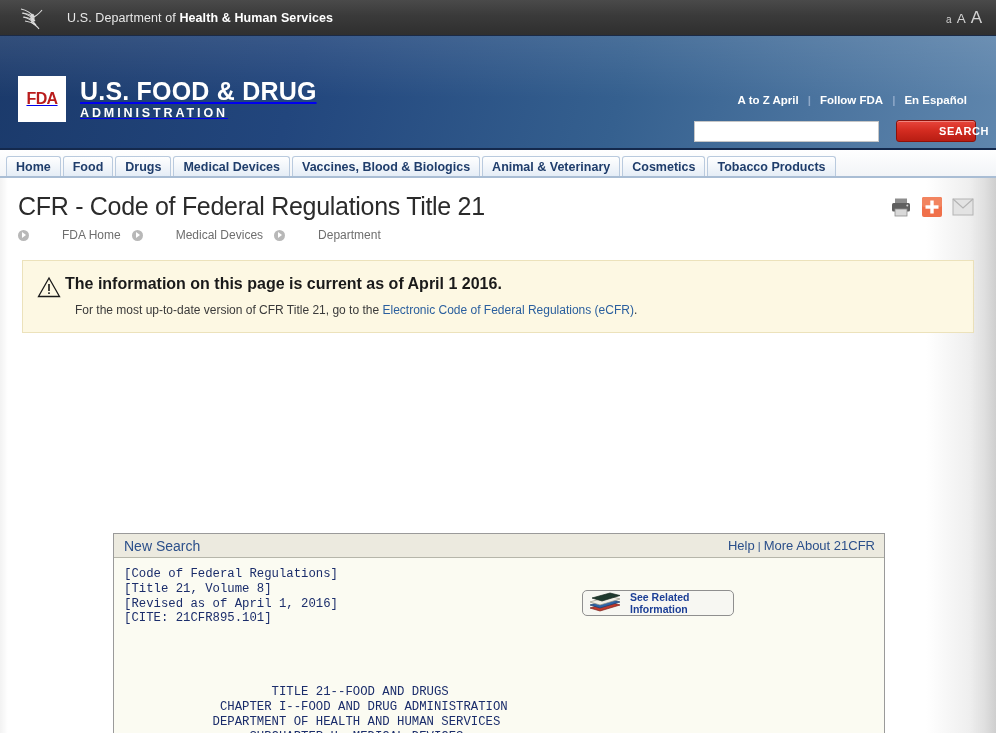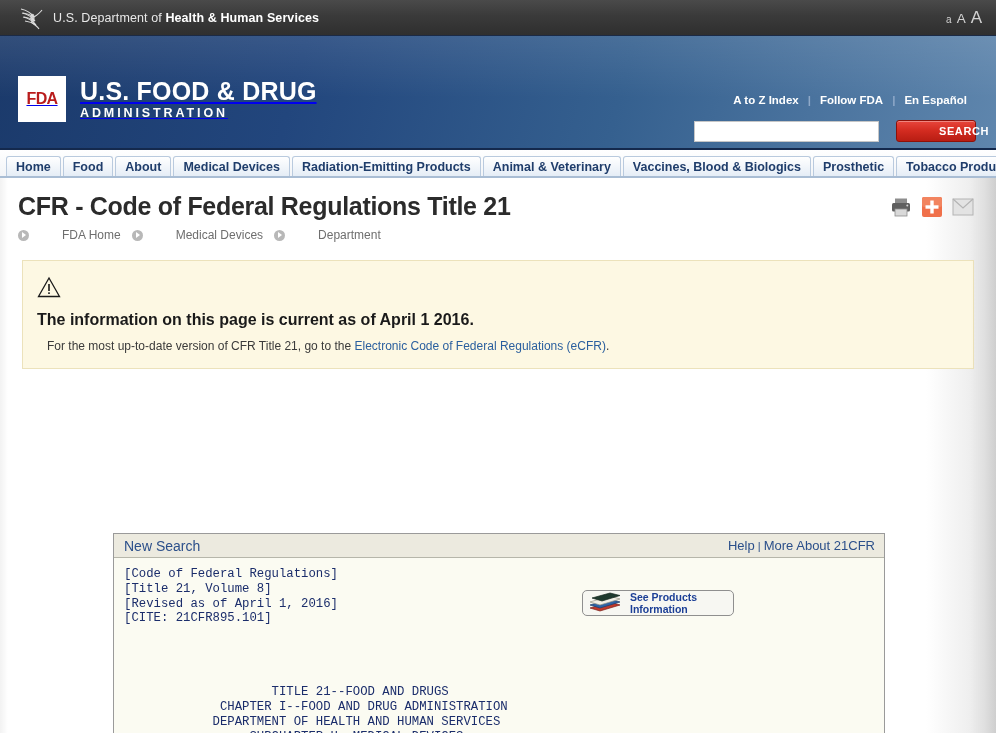--- a/index.html
+++ b/index.html
@@ -14,21 +14,21 @@
   
   .hhs-bar {
     height: 36px;
     background: linear-gradient(to bottom, #4a4a4a 0%, #3a3a3a 45%, #2f2f2f 100%);
     display: flex;
     align-items: center;
     justify-content: space-between;
     padding: 0 14px 0 18px;
     border-bottom: 1px solid #1b2a45;
   }
-  .hhs-left { display: flex; align-items: center; gap: 9px; }
+  .hhs-left { display: flex; align-items: center; gap: 23px; }
   .hhs-logo { width: 26px; height: 24px; display: block; }
   .hhs-text {
     color: #e8e8e8;
     font-size: 12.5px;
     letter-spacing: 0.1px;
     white-space: nowrap;
   }
   .hhs-text b { color: #ffffff; font-weight: bold; }
   .font-sizer { display: flex; align-items: baseline; gap: 5px; color: #d2d2d2; }
   .font-sizer span { cursor: pointer; }
@@ -147,21 +147,21 @@
     height: 555px;
     background:
       linear-gradient(to right, #ffffff 0%, #ffffff 93%, #f0f0f0 97%, #e2e2e2 100%);
   }
   .page-head {
     padding: 14px 18px 0 18px;
     position: relative;
   }
   .page-title {
     font-size: 25px;
-    font-weight: bold;
+    font-weight: normal;
     color: #2b2b2b;
     letter-spacing: -0.3px;
     margin: 0;
   }
   .breadcrumb {
     margin-top: 7px;
     display: flex; align-items: center;
     font-size: 12px;
     color: #777777;
   }
@@ -194,22 +194,21 @@
   }
   .ticon { width: 22px; height: 22px; display:block; cursor: pointer; }
 
   
   .notice {
     margin: 18px 22px 0 22px;
     background: #fdf8e3;
     border: 1px solid #ece2bb;
     padding: 13px 16px 15px 14px;
     display: flex;
-    gap: 11px;
-    flex-direction: column;
+    gap: 4px;
   }
   .warn-icon { flex: 0 0 auto; margin-top: 2px; }
   .notice-title {
     font-size: 16px;
     font-weight: bold;
     color: #1a1a1a;
     margin: 1px 0 0 0;
   }
   .notice-sub {
     font-size: 12px;
@@ -323,42 +322,41 @@
     <div class="fda-mark">
       <div class="fda-mark-text">FDA</div>
     </div>
     <div class="fda-words">
       <div class="l1">U.S. FOOD &amp; DRUG</div>
       <div class="l2">ADMINISTRATION</div>
     </div>
   </a>
 
   <div class="banner-links">
-    <a href="#">A to Z Index</a>
+    <a href="#">A to Z April</a>
     <span class="sep">|</span>
     <a href="#">Follow FDA</a>
     <span class="sep">|</span>
     <a href="#">En Español</a>
   </div>
 
   <div class="search-row">
     <input class="search-box" type="text" placeholder="" style="">
     <button class="search-btn">SEARCH</button>
   </div>
 </div>
 
 <div class="navbar">
   <a class="nav-tab" href="#">Home</a>
   <a class="nav-tab" href="#">Food</a>
-  <a class="nav-tab" href="#">About</a>
+  <a class="nav-tab" href="#">Drugs</a>
   <a class="nav-tab" href="#">Medical Devices</a>
-  <a class="nav-tab" href="#">Radiation-Emitting Products</a>
+  <a class="nav-tab" href="#">Vaccines, Blood &amp; Biologics</a>
   <a class="nav-tab" href="#">Animal &amp; Veterinary</a>
-  <a class="nav-tab" href="#">Vaccines, Blood &amp; Biologics</a>
-  <a class="nav-tab" href="#">Prosthetic</a>
+  <a class="nav-tab" href="#">Cosmetics</a>
   <a class="nav-tab" href="#">Tobacco Products</a>
 </div>
 
 <div class="page-body">
 
   <div class="page-head">
     <h1 class="page-title">CFR - Code of Federal Regulations Title 21</h1>
 
     <div class="breadcrumb">
       <a class="bc-item" href="#">
@@ -415,21 +413,21 @@
 
     <div class="cfr-body">
       <div class="related-btn">
         <svg width="38" height="22" viewBox="0 0 38 22">
           <path d="M4 16 L14 19 L34 13 L24 10 Z" fill="#c0392b" stroke="#7b2018" stroke-width="0.7"></path>
           <path d="M4 13 L14 16 L34 10 L24 7 Z" fill="#2e63a6" stroke="#1b3d6b" stroke-width="0.7"></path>
           <path d="M4 10 L14 13 L34 7 L24 4 Z" fill="#f2f0e6" stroke="#9a9686" stroke-width="0.7"></path>
           <path d="M6 6 L16 9 L34 3.5 L24 1 Z" fill="#1f3a2e" stroke="#14261e" stroke-width="0.7"></path>
         </svg>
         <div class="related-label">
-          <div>See Products</div>
+          <div>See Related</div>
           <div>Information</div>
         </div>
       </div>
 
       <pre class="cfr-text">[Code of Federal Regulations]
 [Title 21, Volume 8]
 [Revised as of April 1, 2016]
 [CITE: 21CFR895.101]
 
 

